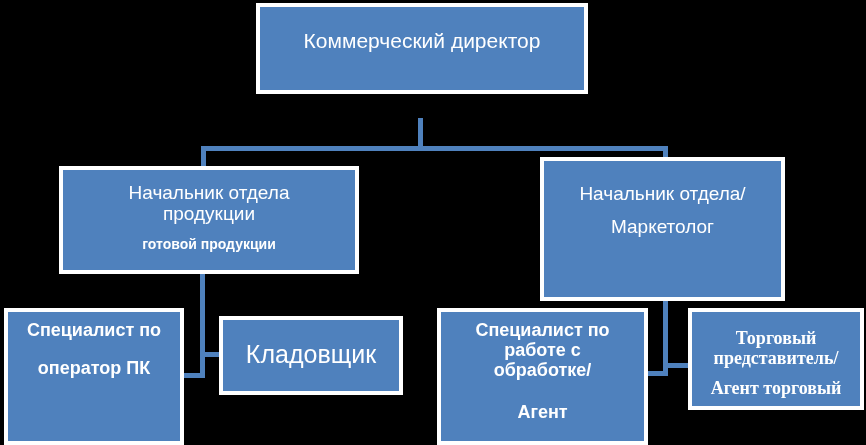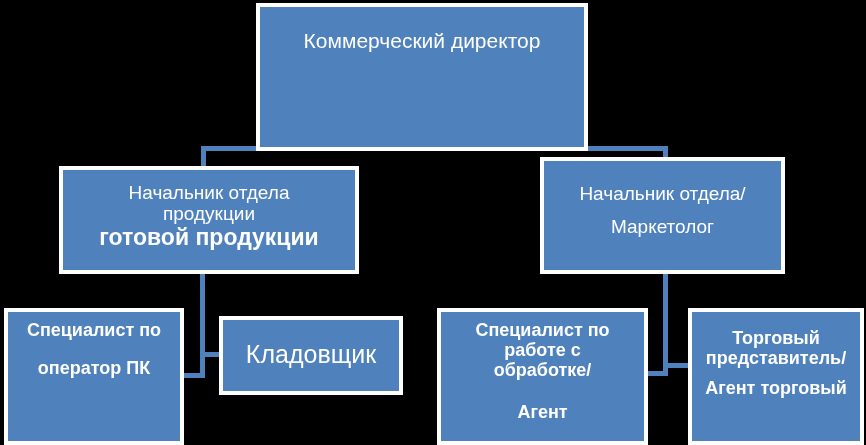--- a/index.html
+++ b/index.html
@@ -38,36 +38,36 @@
     white-space: nowrap;
   }
   .connector {
     position: absolute;
     background: #4F81BD;
     z-index: 1;
   }
 
   
   #n-director {
-    left: 256px; top: 3px; width: 332px; height: 148px;
+    left: 256px; top: 3px; width: 332px; height: 91px;
     font-size: 21px;
     justify-content: flex-start;
     padding-top: 22px;
   }
 
   
   #n-head-sales {
     left: 59px; top: 166px; width: 300px; height: 108px;
     font-size: 19px;
     padding-top: 12px;
   }
-  #n-head-sales .ln3 { font-weight: bold; font-size: 23px; }
+  #n-head-sales .ln3 { margin-top: 12px; font-weight: bold; font-size: 14px; }
 
   #n-head-mkt {
-    left: 540px; top: 157px; width: 245px; height: 117px;
+    left: 540px; top: 157px; width: 245px; height: 144px;
     font-size: 19px;
     padding-top: 22px;
   }
   #n-head-mkt .ln2 { margin-top: 12px; }
 
   
   #n-order-spec {
     left: 4px; top: 308px; width: 180px; height: 137px;
     font-size: 18px; font-weight: bold;
     padding-top: 8px;
@@ -82,23 +82,24 @@
   }
 
   #n-client-spec {
     left: 437px; top: 308px; width: 211px; height: 137px;
     font-size: 18px; font-weight: bold;
     padding-top: 8px;
   }
   #n-client-spec .ln4 { margin-top: 22px; }
 
   #n-sales-rep {
-    left: 688px; top: 308px; width: 176px; height: 137px;
+    left: 688px; top: 308px; width: 176px; height: 102px;
     font-size: 18px; font-weight: bold;
     padding-top: 16px;
+    font-family: Liberation Serif, serif;
   }
   #n-sales-rep .ln3 { margin-top: 10px; }
 
   
   #c1-stem   { left: 418px; top: 118px; width: 5px;   height: 32px; }
   #c1-bar    { left: 201px; top: 146px; width: 467px; height: 5px;  }
   #c1-left   { left: 201px; top: 146px; width: 5px;   height: 22px; }
   #c1-right  { left: 663px; top: 146px; width: 5px;   height: 13px; }
 
   

